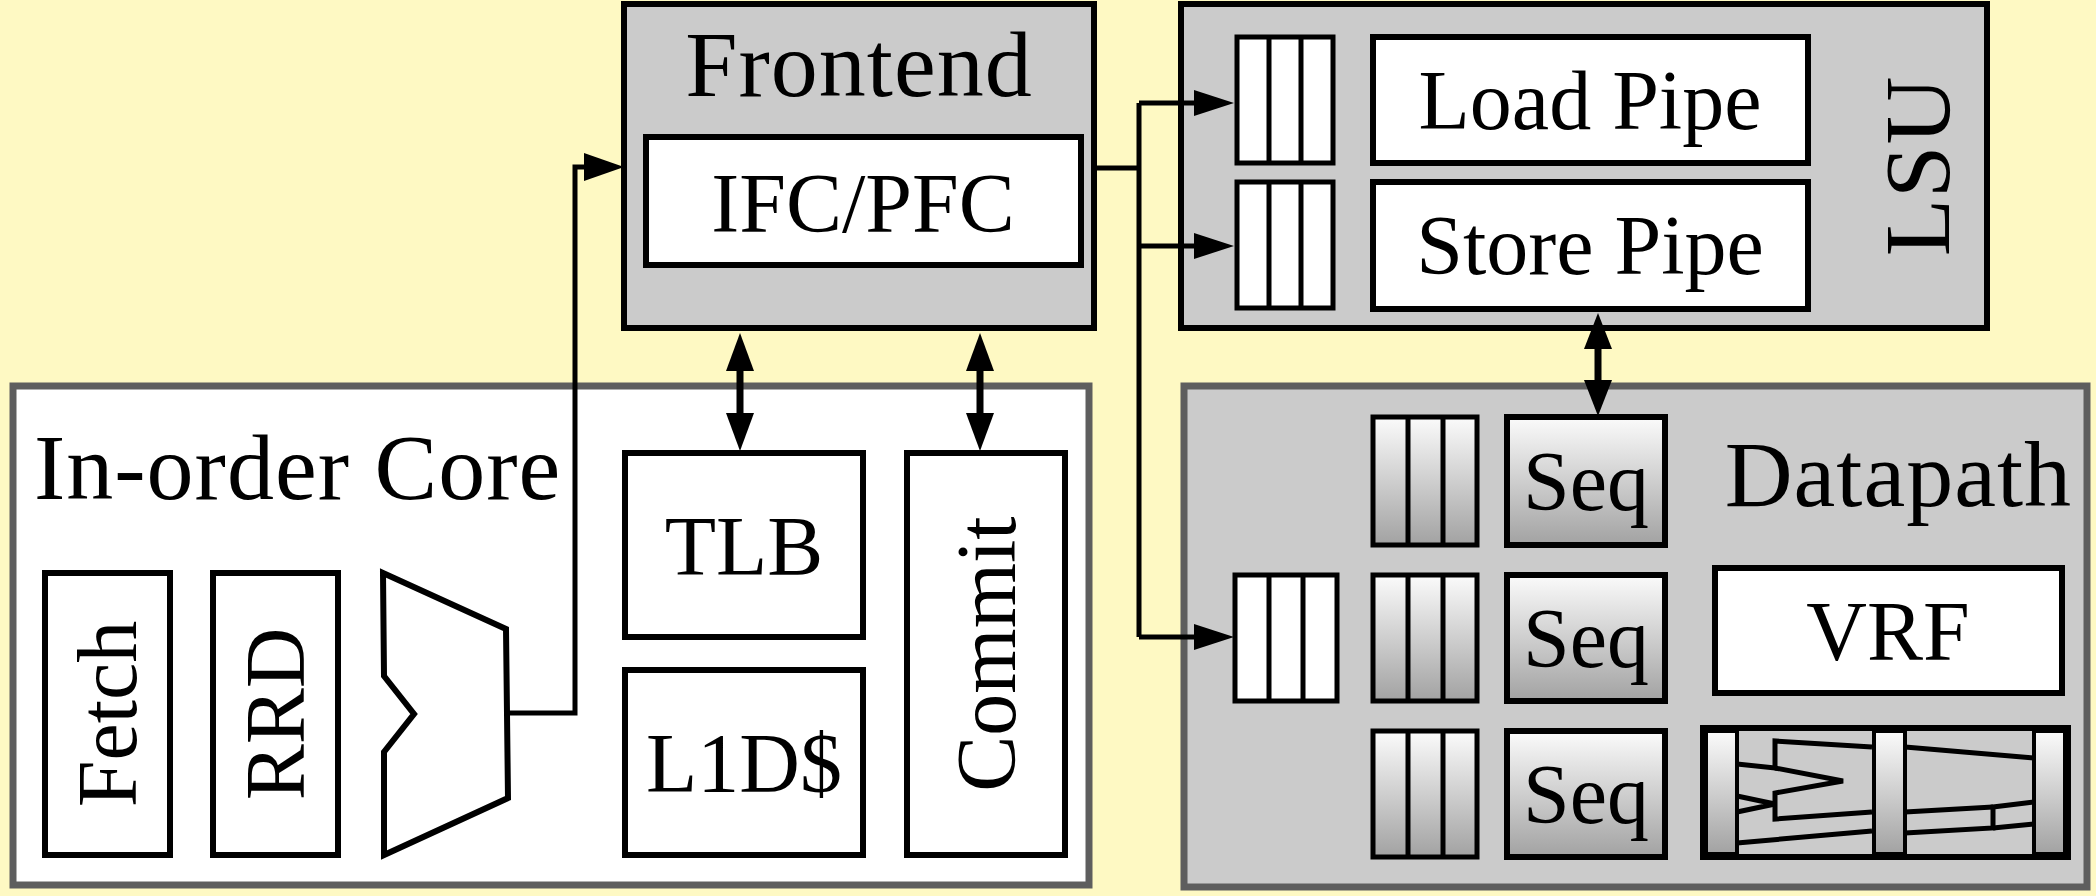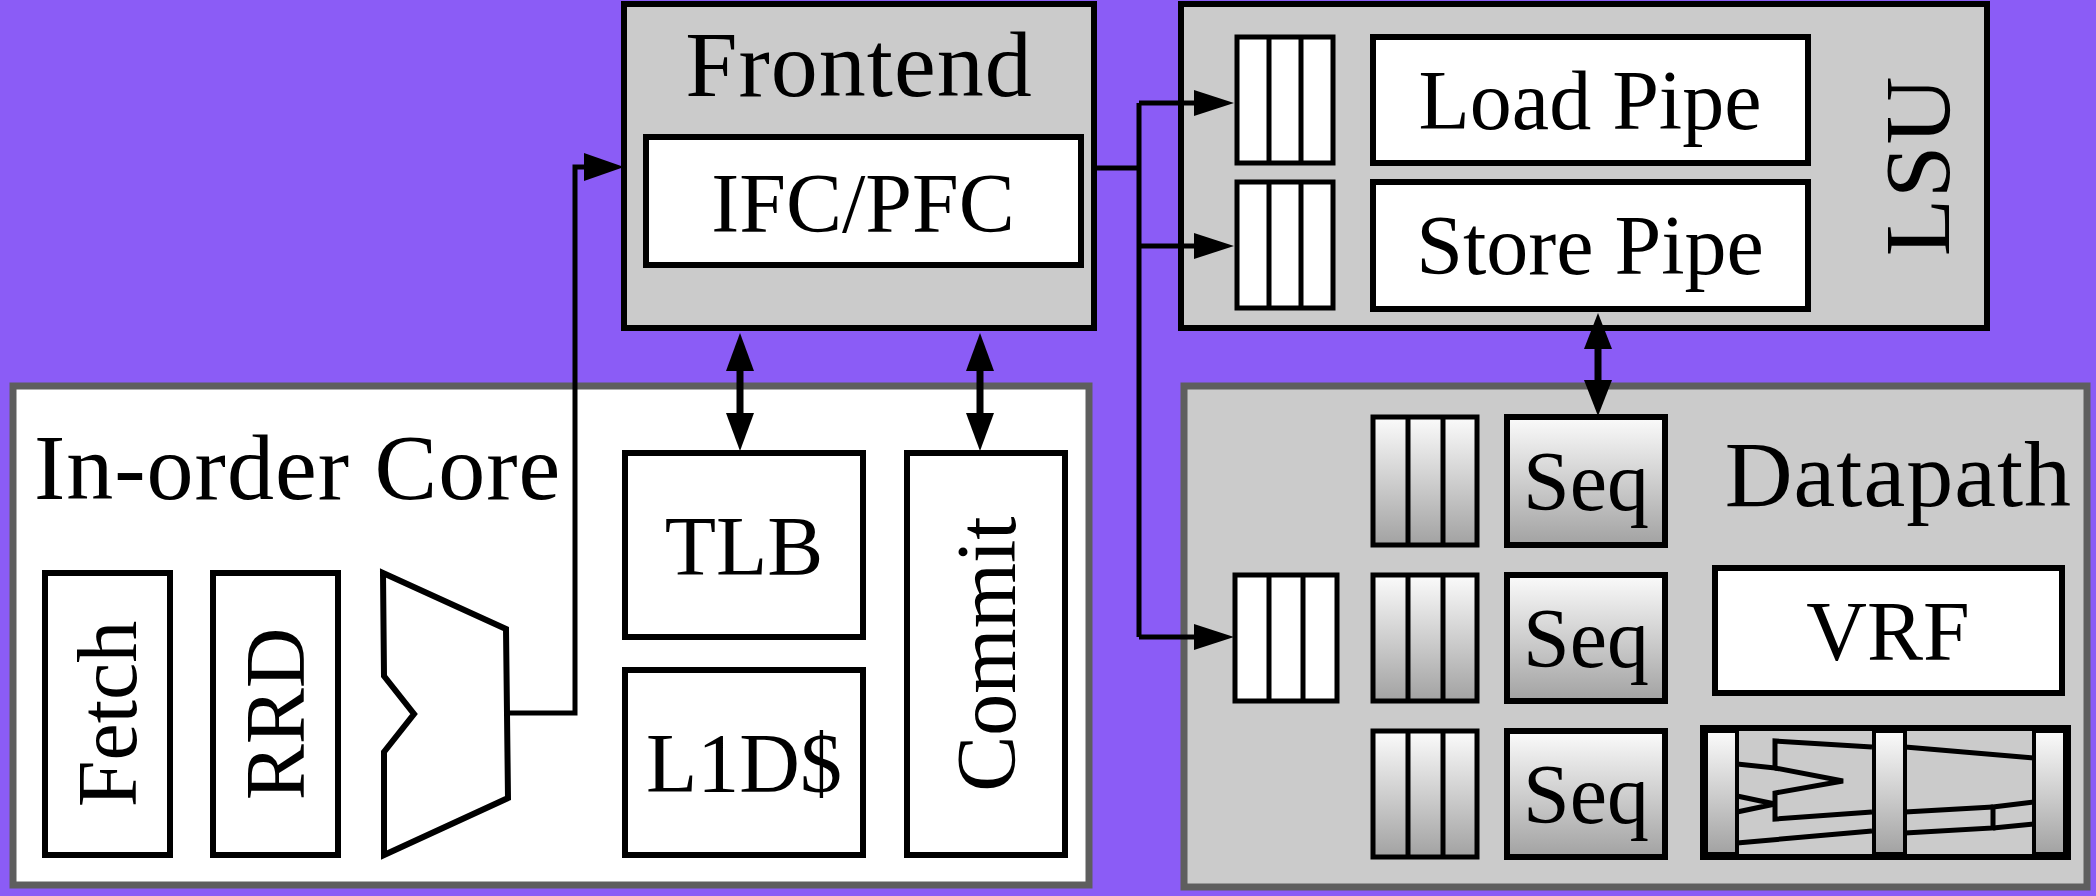--- a/index.html
+++ b/index.html
@@ -1,16 +1,16 @@
 <!DOCTYPE html>
 <html style="--block_fill_gray: #cbcbcb; --outer_border_gray: #5e5e5e; --line_black: #000000; --white: #ffffff; --gradient_top: #fbfbfb; --gradient_bottom: #a2a2a2;"><head>
 <meta charset="utf-8">
 <style>
   html,body { margin:0; padding:0; background:#ffffff; }
-  .stage { position:relative; width:2096px; height:896px; background:#8b5cf6; overflow:hidden; }
+  .stage { position:relative; width:2096px; height:896px; background:#fef9c3; overflow:hidden; }
   svg { display:block; }
   
   .fill-gray   { fill: var(--block_fill_gray, #cbcbcb); }
   .fill-white  { fill: var(--white, #ffffff); }
   .stroke-black{ stroke: var(--line_black, #000); }
   .stroke-gray { stroke: var(--outer_border_gray, #5e5e5e); }
   .bw6 { stroke-width:6; }
   .bw7 { stroke-width:7; }
   .bw5 { stroke-width:5; }
   .bw4 { stroke-width:4; }

